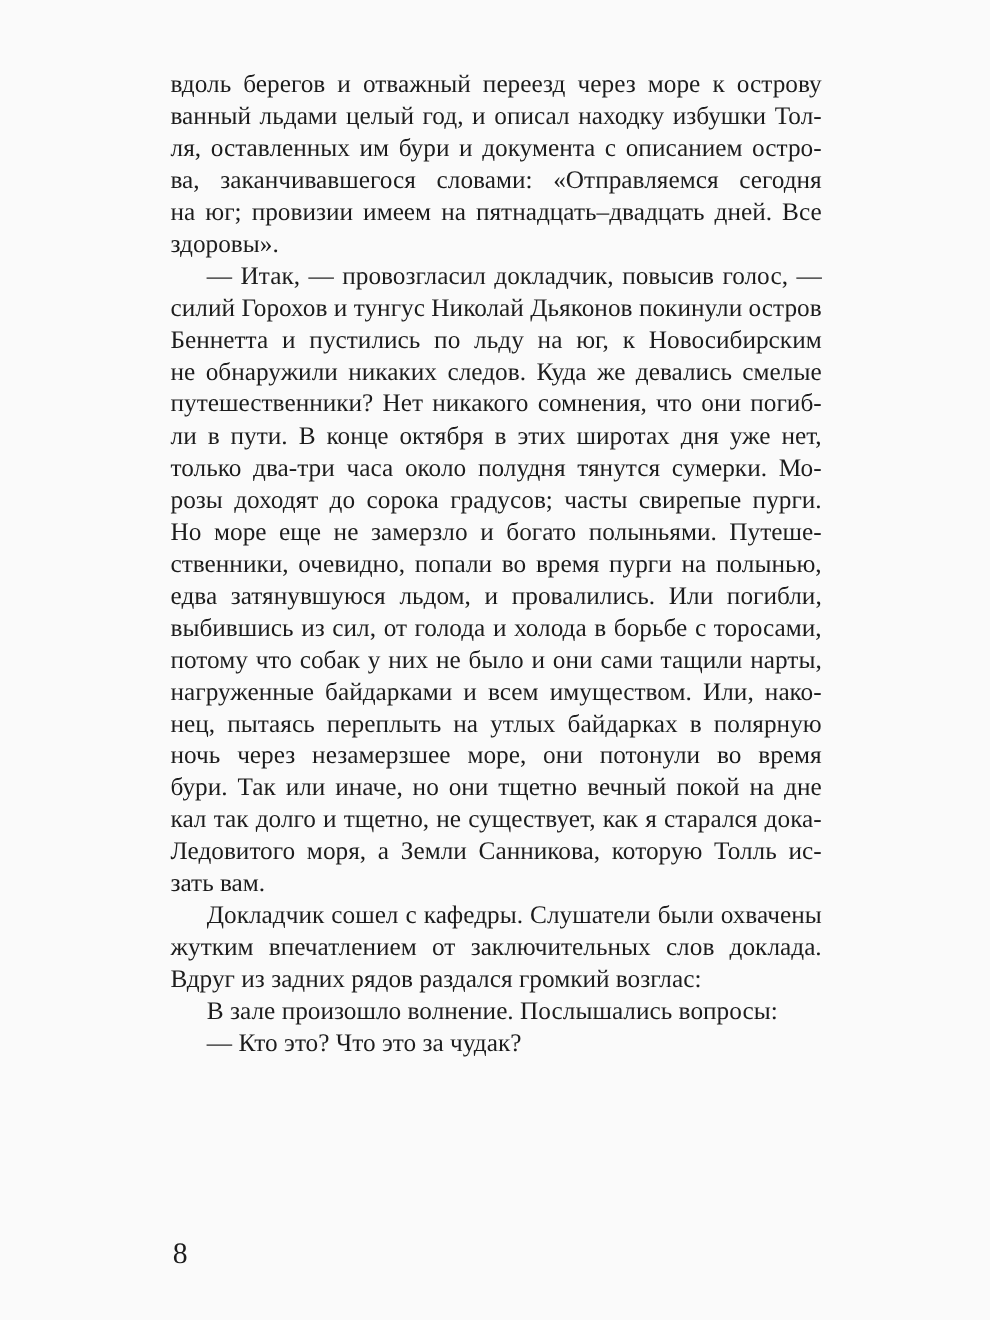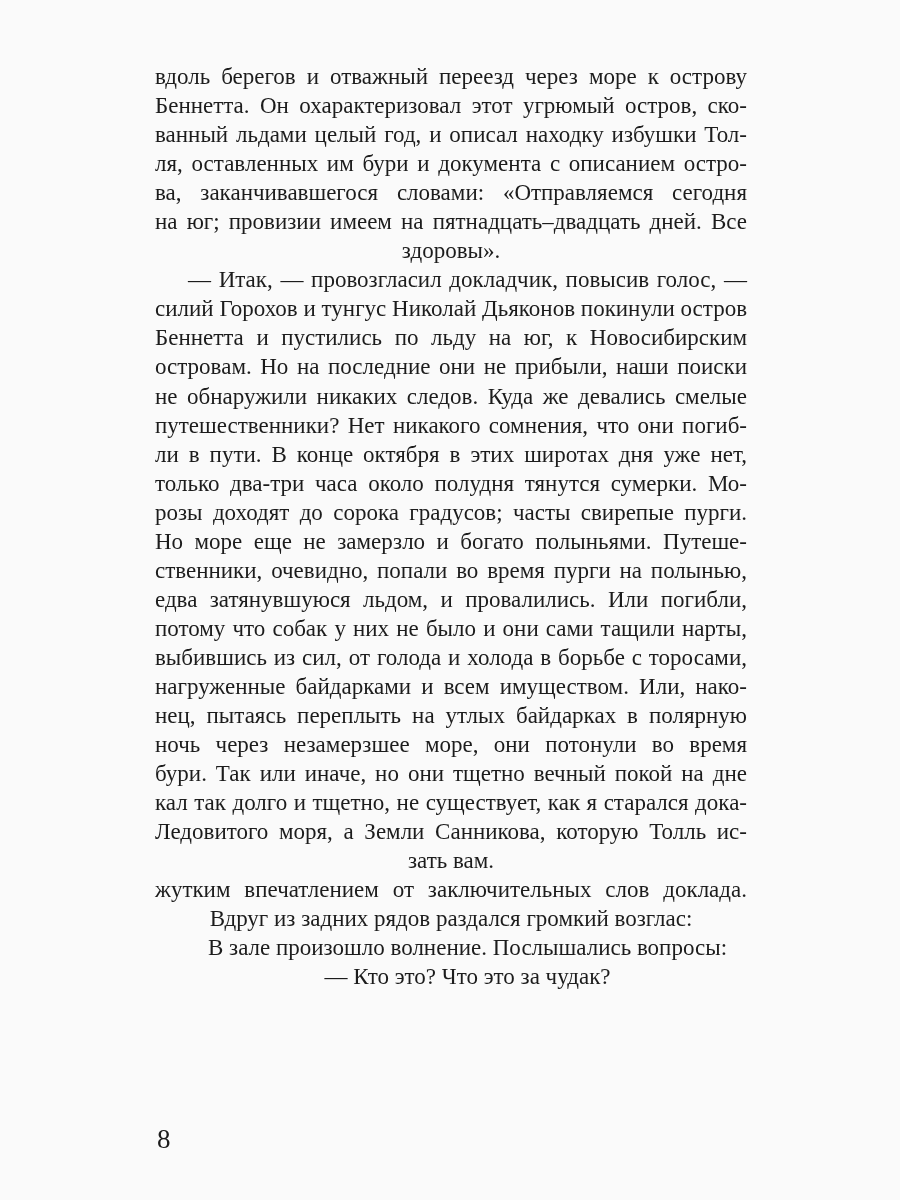--- a/index.html
+++ b/index.html
@@ -21,21 +21,21 @@
   .text-block {
     position: absolute;
     left: 155px;
     top: 62px;
     width: 592px;
     font-size: 23px;
     line-height: 29.05px;
     text-rendering: optimizeLegibility;
   }
   .line {
-    text-align: center;
+    text-align: left;
     height: 29.05px;
   }
   .line.just {
     text-align: justify;
     text-align-last: justify;
   }
   .line.ind {
     text-indent: 33px;
   }
   .page-number {
@@ -45,46 +45,45 @@
     font-size: 27px;
     line-height: 34px;
   }
 </style>
 </head>
 <body style="background: rgb(250, 250, 250);">
 
 <div class="page" style="color: rgb(28, 28, 28);">
   <div class="text-block">
       <div class="line just">вдоль берегов и отважный переезд через море к острову</div>
-      <div class="line just">Беннетта. Он охарактеризовал этот угрюмый остров, ско-</div>
       <div class="line just">ванный льдами целый год, и описал находку избушки Тол-</div>
       <div class="line just">ля, оставленных им бури и документа с описанием остро-</div>
       <div class="line just">ва, заканчивавшегося словами: «Отправляемся сегодня</div>
       <div class="line just">на юг; провизии имеем на пятнадцать–двадцать дней. Все</div>
       <div class="line">здоровы».</div>
       <div class="line ind just">— Итак, — провозгласил докладчик, повысив голос, —</div>
       <div class="line just">силий Горохов и тунгус Николай Дьяконов покинули остров</div>
       <div class="line just">Беннетта и пустились по льду на юг, к Новосибирским</div>
-      <div class="line just">островам. Но на последние они не прибыли, наши поиски</div>
       <div class="line just">не обнаружили никаких следов. Куда же девались смелые</div>
       <div class="line just">путешественники? Нет никакого сомнения, что они погиб-</div>
       <div class="line just">ли в пути. В конце октября в этих широтах дня уже нет,</div>
       <div class="line just">только два-три часа около полудня тянутся сумерки. Мо-</div>
       <div class="line just">розы доходят до сорока градусов; часты свирепые пурги.</div>
       <div class="line just">Но море еще не замерзло и богато полыньями. Путеше-</div>
       <div class="line just">ственники, очевидно, попали во время пурги на полынью,</div>
       <div class="line just">едва затянувшуюся льдом, и провалились. Или погибли,</div>
+      <div class="line just">выбившись из сил, от голода и холода в борьбе с торосами,</div>
       <div class="line just">потому что собак у них не было и они сами тащили нарты,</div>
-      <div class="line just">выбившись из сил, от голода и холода в борьбе с торосами,</div>
       <div class="line just">нагруженные байдарками и всем имуществом. Или, нако-</div>
       <div class="line just">нец, пытаясь переплыть на утлых байдарках в полярную</div>
       <div class="line just">ночь через незамерзшее море, они потонули во время</div>
       <div class="line just">бури. Так или иначе, но они тщетно вечный покой на дне</div>
       <div class="line just">кал так долго и тщетно, не существует, как я старался дока-</div>
       <div class="line just">Ледовитого моря, а Земли Санникова, которую Толль ис-</div>
       <div class="line">зать вам.</div>
+      <div class="line ind just">Докладчик сошел с кафедры. Слушатели были охвачены</div>
       <div class="line just">жутким впечатлением от заключительных слов доклада.</div>
       <div class="line">Вдруг из задних рядов раздался громкий возглас:</div>
       <div class="line ind">В зале произошло волнение. Послышались вопросы:</div>
       <div class="line ind">— Кто это? Что это за чудак?</div>
     </div>
   <div class="page-number">8</div>
 </div>
 
 </body></html>

